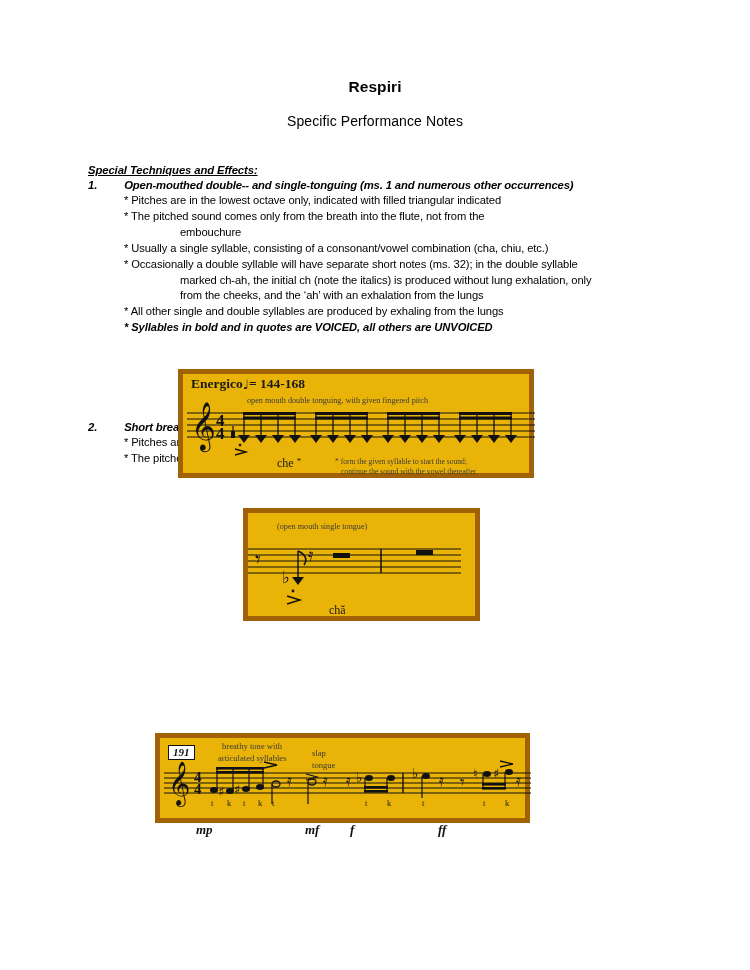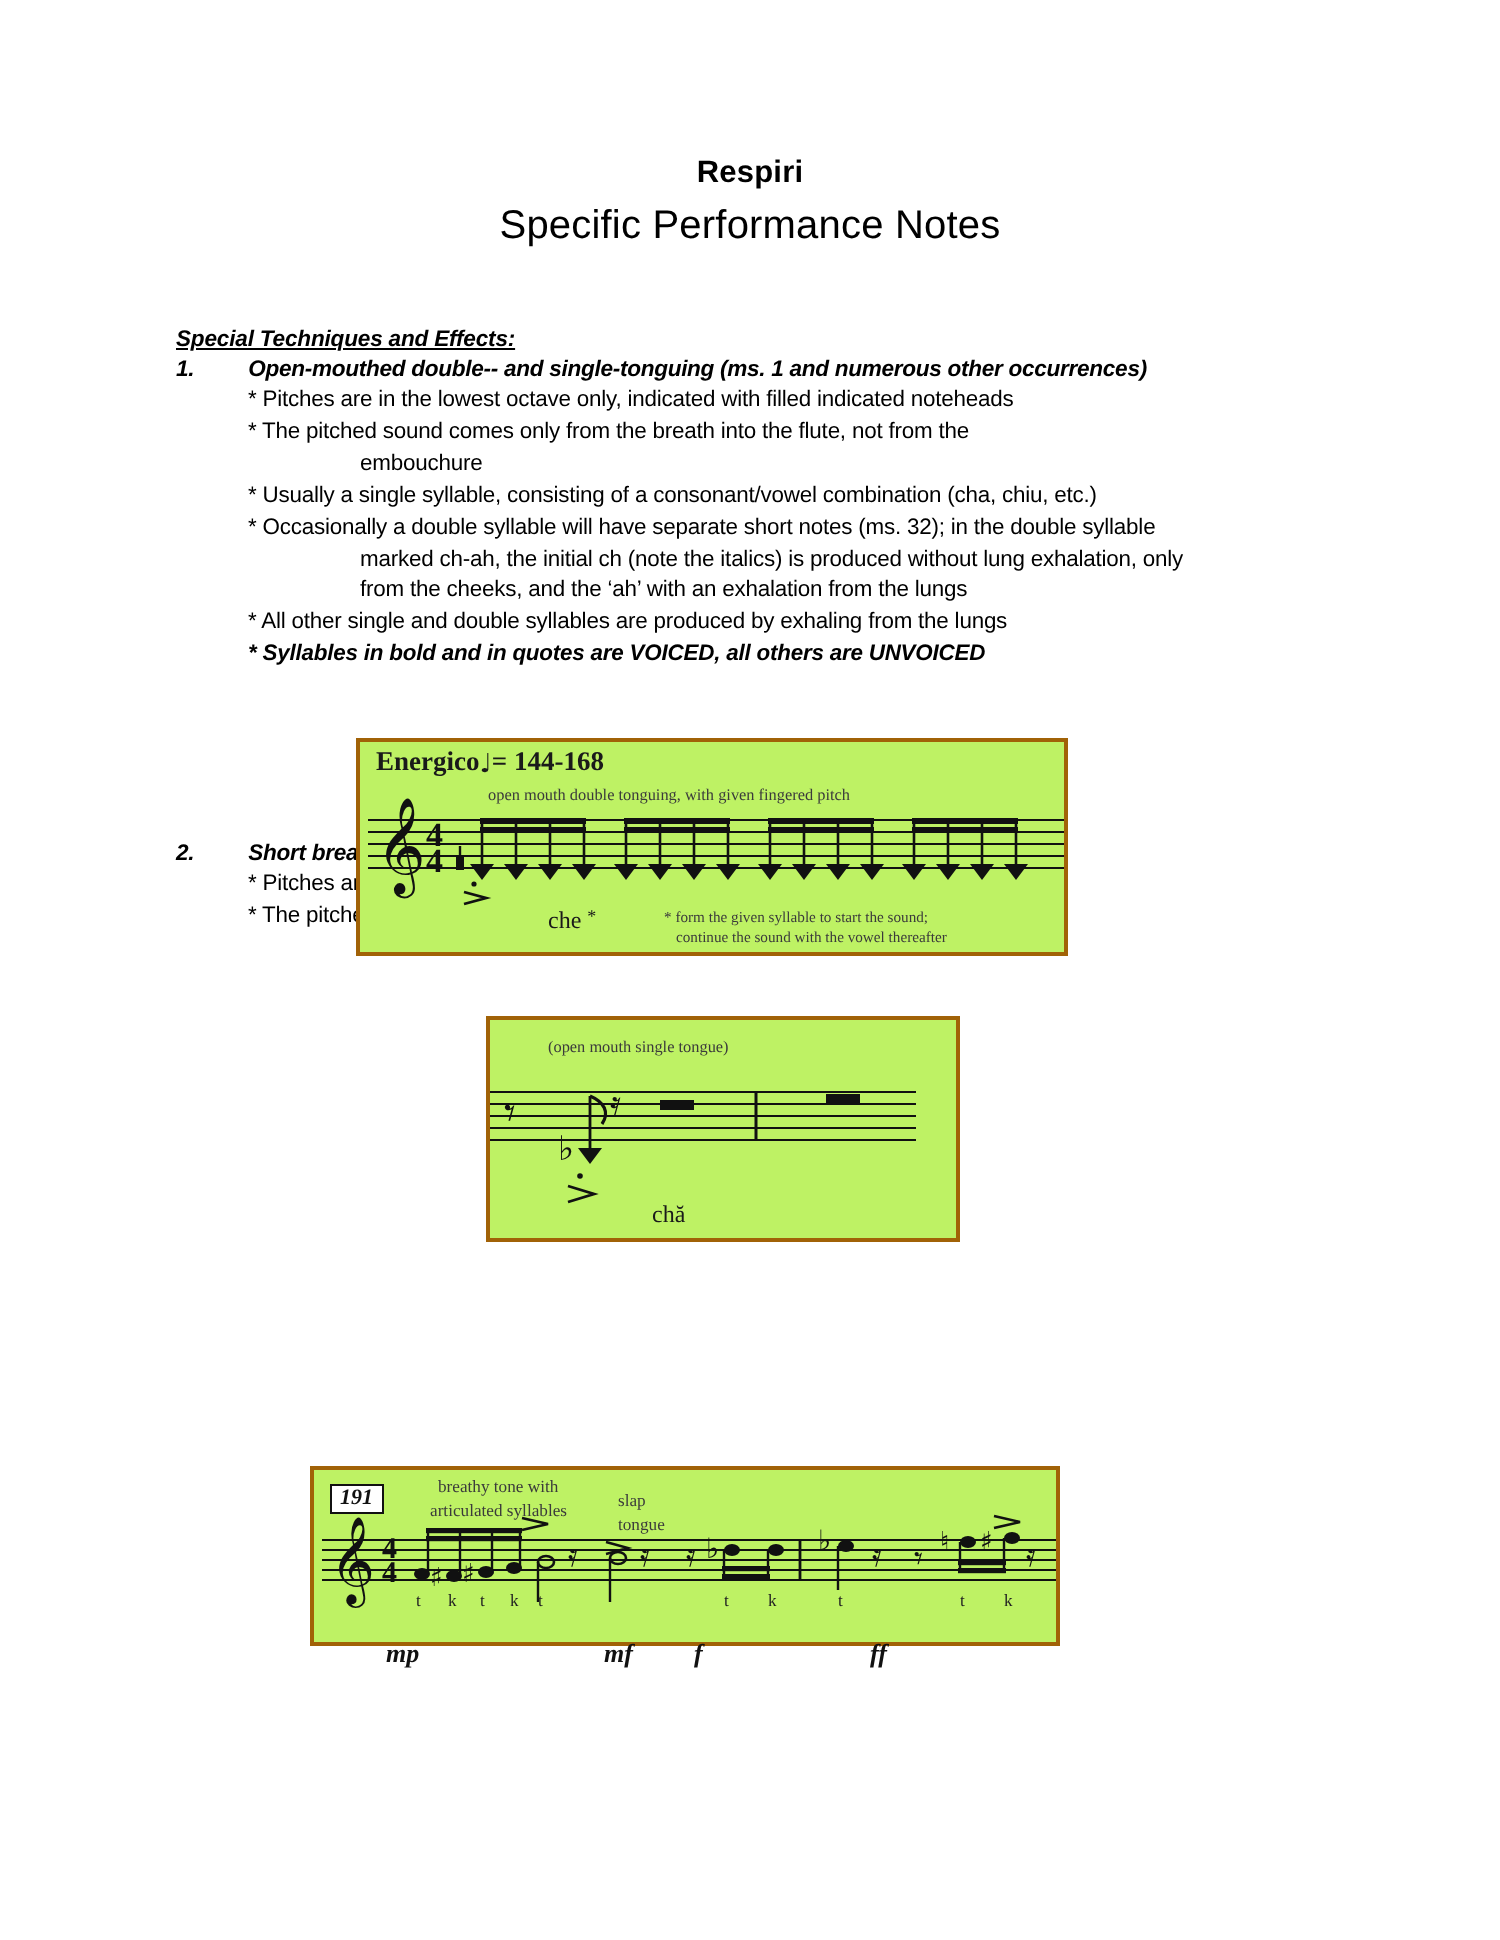--- a/index.html
+++ b/index.html
@@ -32,25 +32,25 @@
     width: 750px;
     text-align: center;
   }
   .doc-title {
     font-size: 15.5px;
     font-weight: bold;
     letter-spacing: 0.1px;
     line-height: 1.45;
   }
   .doc-subtitle {
-    font-size: 20px;
+    font-size: 14px;
     font-weight: normal;
     letter-spacing: 0.1px;
     line-height: 1.5;
-    margin-top: 0;
+    margin-top: 13px;
   }
 
   
   .body-wrap {
     position: absolute;
     left: 88px;
     top: 164px;
     width: 590px;
   }
 
@@ -95,22 +95,22 @@
   }
   .star-line.bold-voiced {
     font-weight: bold;
     font-style: italic;
   }
 
   
   .music-box {
     position: absolute;
     box-sizing: border-box;
-    background: #bef264;
-    border: 2px solid #a16207;
+    background: #eab308;
+    border: 5px solid #a16207;
   }
 
   #music-box-1 { left: 178px; top: 369px; width: 356px; height: 109px; }
   #music-box-2 { left: 243px; top: 508px; width: 237px; height: 113px; }
   #music-box-3 { left: 155px; top: 733px; width: 375px; height: 90px; }
 
   .mb-inner { position: absolute; left: 0; top: 0; width: 100%; height: 100%; }
 
   
   .mb-text {
@@ -188,21 +188,21 @@
   <div class="body-wrap">
 
     <div class="section-heading">Special Techniques and Effects:</div>
 
     <div class="numbered-item">
       <span class="num">1.</span>
       <span class="txt">Open-mouthed double-- and single-tonguing (ms. 1 and numerous other occurrences)</span>
     </div>
 
     <ul class="star-list">
-      <li class="star-line">* Pitches are in the lowest octave only, indicated with filled indicated noteheads</li>
+      <li class="star-line">* Pitches are in the lowest octave only, indicated with filled triangular indicated</li>
       <li class="star-line">
         <span>* The pitched sound comes only from the breath into the flute, not from the</span>
         <span class="cont">embouchure</span>
       </li>
       <li class="star-line">* Usually a single syllable, consisting of a consonant/vowel combination (cha, chiu, etc.)</li>
       <li class="star-line">
         <span>* Occasionally a double syllable will have separate short notes (ms. 32); in the double syllable</span>
         <span class="cont">marked ch-ah, the initial ch (note the italics) is produced without lung exhalation, only</span>
         <span class="cont">from the cheeks, and the ‘ah’ with an exhalation from the lungs</span>
       </li>

